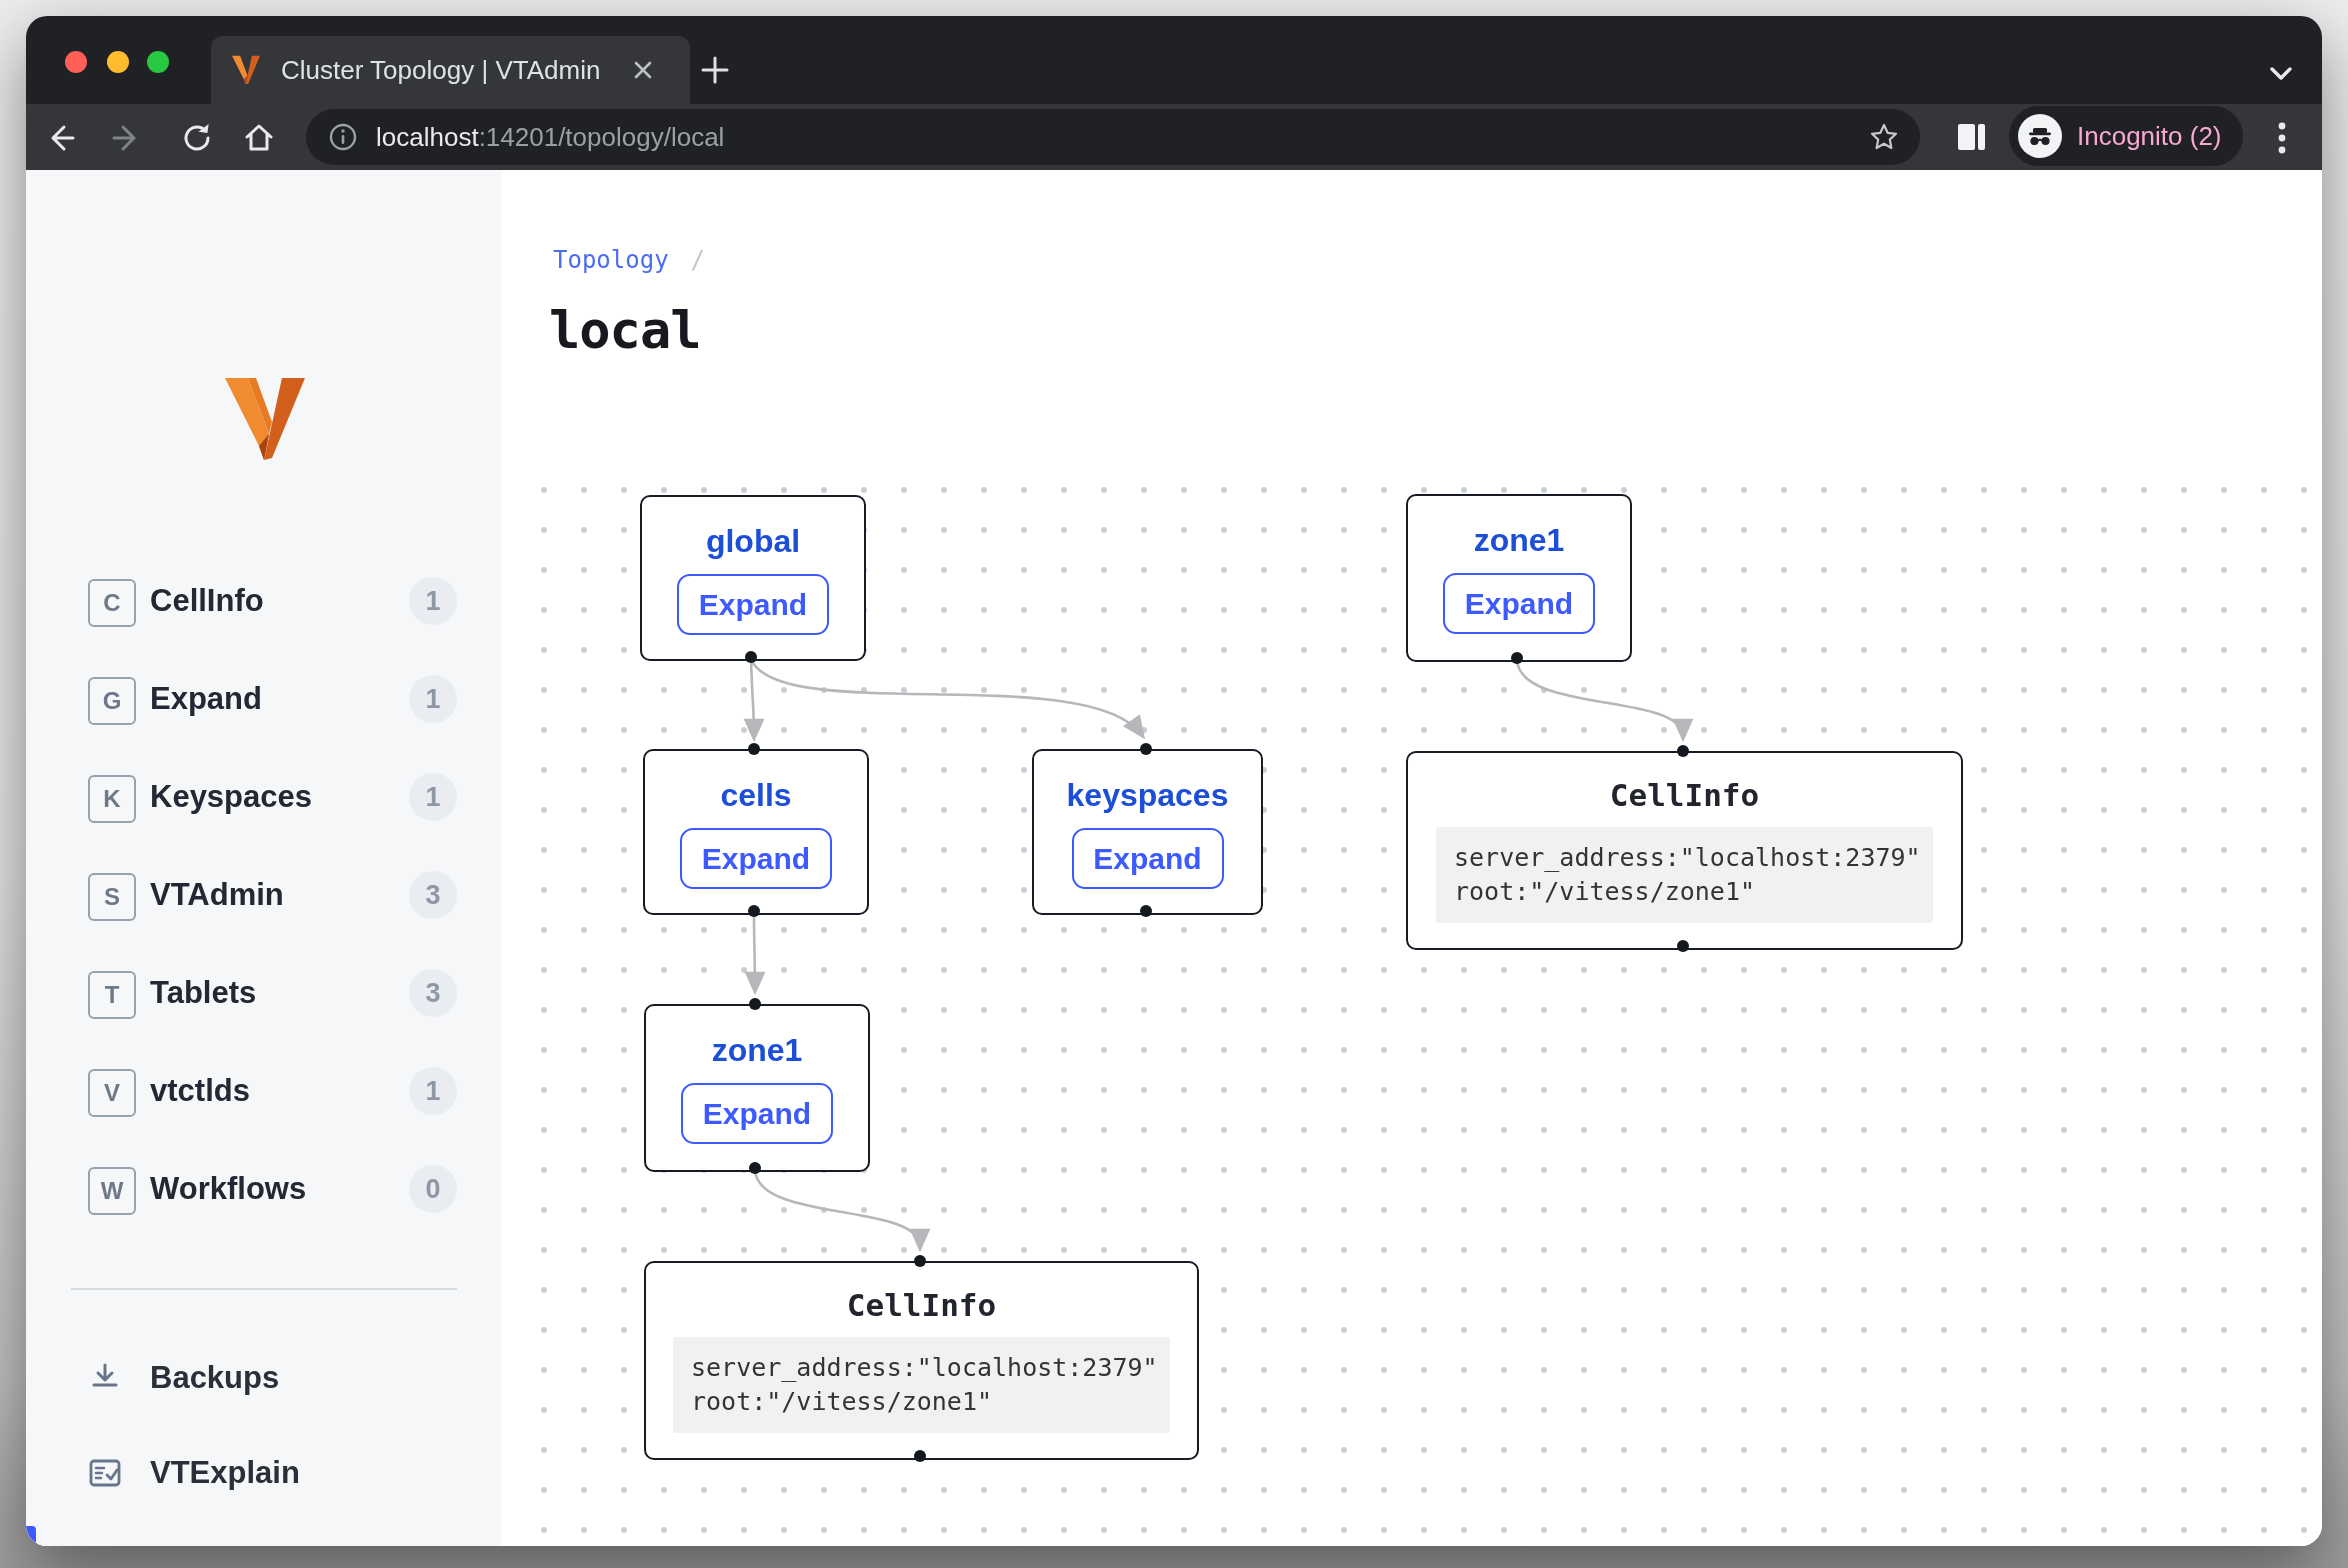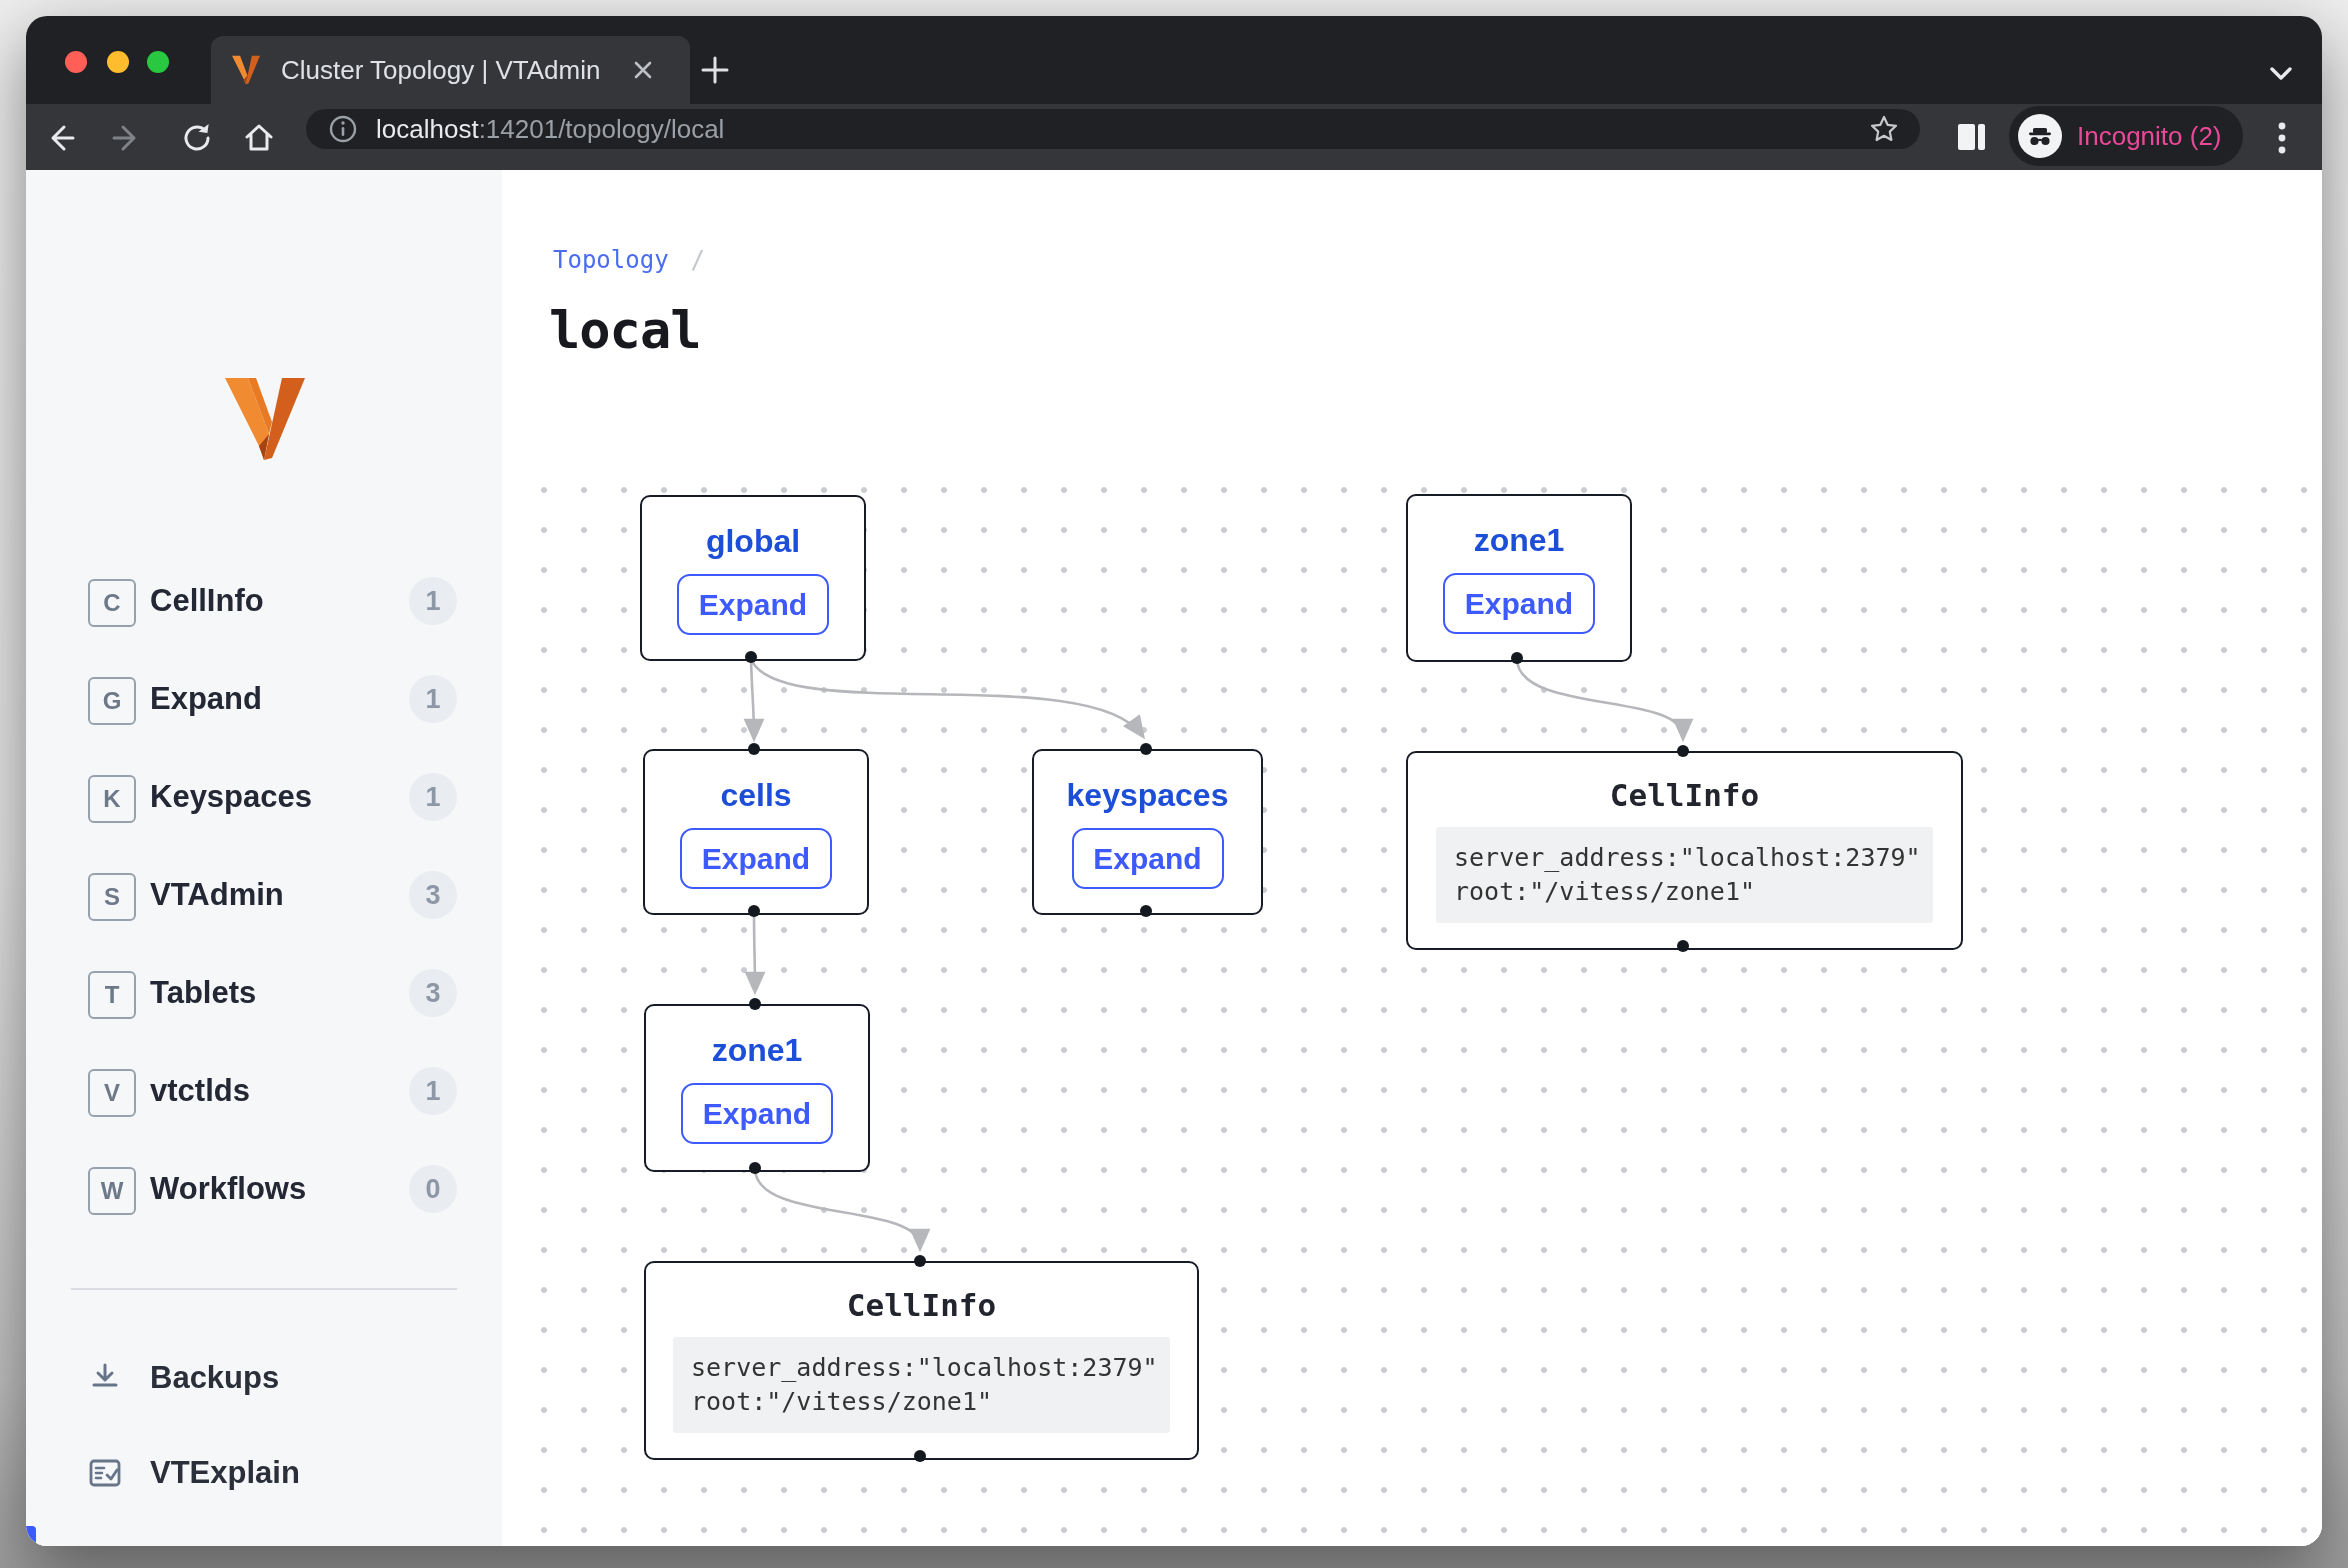--- a/index.html
+++ b/index.html
@@ -24,36 +24,36 @@
     border-radius:12px 12px 0 0;display:flex;align-items:center;
   }
   .tab-favicon{margin-left:20px;width:30px;height:30px;flex:0 0 auto;}
   .tab-title{margin-left:20px;color:#dee1e6;font-size:26px;white-space:nowrap;overflow:hidden;max-width:320px;}
   .tab-close{margin-left:28px;width:30px;height:30px;display:flex;align-items:center;justify-content:center;}
   .newtab-btn{position:absolute;left:672px;top:37px;width:34px;height:34px;}
   .tabstrip-chevron{position:absolute;left:2238px;top:46px;width:34px;height:24px;}
   .toolbar{position:absolute;left:0;top:88px;width:100%;height:66px;background:#35363a;}
   .nav-ico{position:absolute;top:104px;width:36px;height:36px;}
   .omnibox{
-    position:absolute;left:280px;top:93px;width:1614px;height:40px;border-radius:28px;
+    position:absolute;left:280px;top:93px;width:1614px;height:56px;border-radius:28px;
     background:#202124;display:flex;align-items:center;text-align:right;
   }
   .omni-info{margin-left:22px;width:30px;height:30px;flex:0 0 auto;}
   .omni-text{margin-left:18px;font-size:26px;white-space:nowrap;}
   .omni-host{color:#e8eaed;}
   .omni-rest{color:#9aa0a6;}
   .omni-star{margin-left:auto;margin-right:20px;width:32px;height:32px;}
   .split-btn{position:absolute;left:1928px;top:104px;width:34px;height:34px;}
   .incog{
     position:absolute;left:1983px;top:90px;width:234px;height:60px;border-radius:30px;
     background:#1f2124;display:flex;align-items:center;
   }
   .incog-circle{margin-left:9px;width:44px;height:44px;border-radius:50%;background:#f1f3f4;
     display:flex;align-items:center;justify-content:center;}
-  .incog-label{margin-left:15px;color:#ec4899;font-size:26px;}
+  .incog-label{margin-left:15px;color:#f9a8d4;font-size:26px;}
   .menu-dots{position:absolute;left:2244px;top:102px;width:24px;height:40px;}
   
   .sidebar{position:absolute;left:0;top:154px;width:476px;bottom:0;background:#f6f7f9;}
   .main{position:absolute;left:476px;top:154px;right:0;bottom:0;background:#ffffff;}
   .logo{position:absolute;left:197px;top:206px;width:84px;height:86px;}
   .navrow{position:absolute;left:0;width:476px;height:70px;}
   .navrow .sq{
     position:absolute;left:62px;top:13px;width:44px;height:44px;border:2.5px solid #97a1ae;border-radius:6px;
     color:#6d7889;font-size:24px;font-weight:700;display:flex;align-items:center;justify-content:center;background:#f6f7f9;
   }

